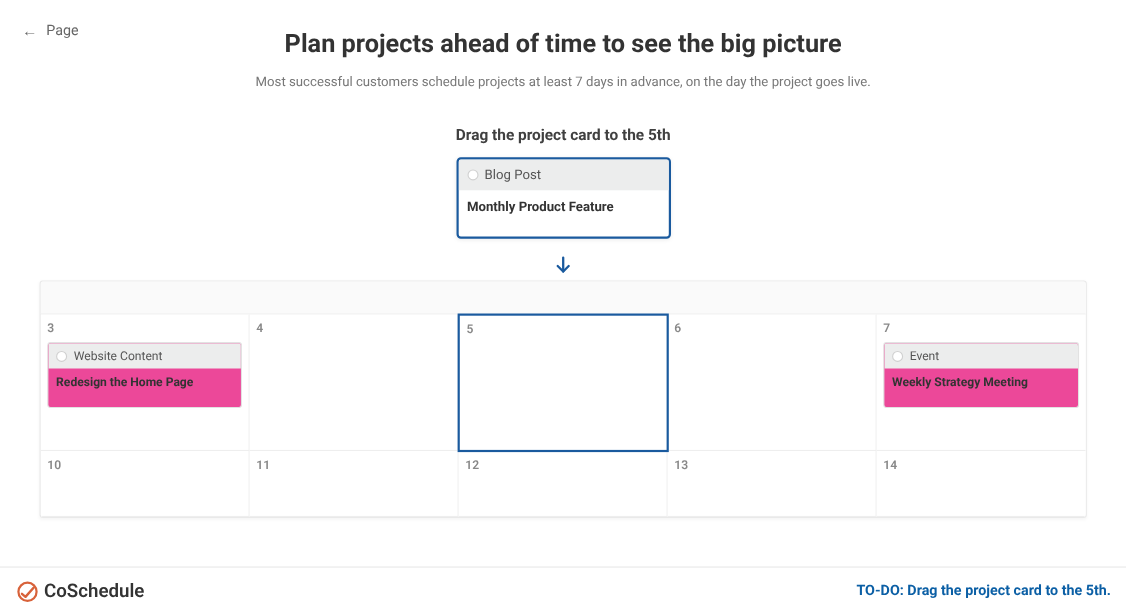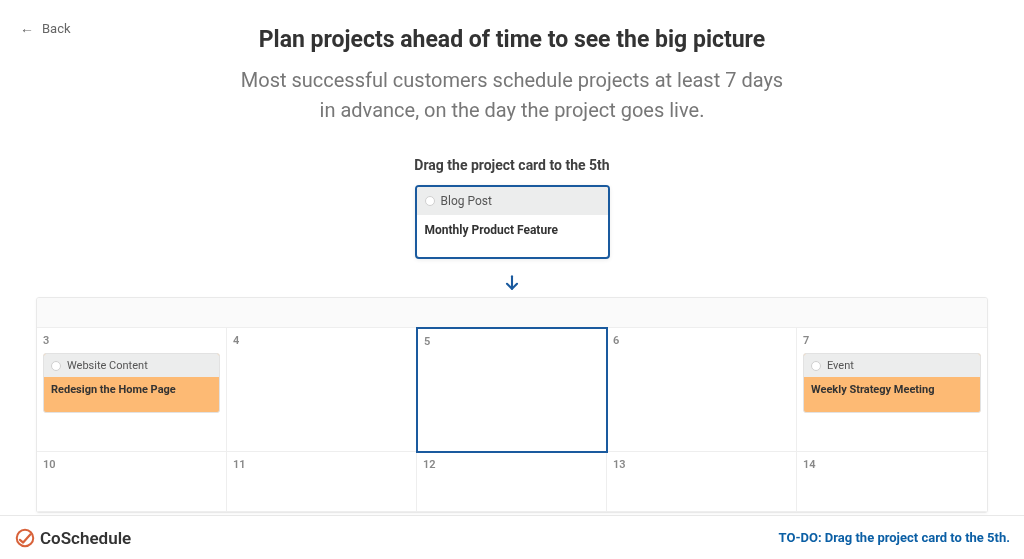--- a/index.html
+++ b/index.html
@@ -33,21 +33,21 @@
       text-align: center;
       padding-top: 26px;
     }
     .title {
       font-size: 23px;
       font-weight: 700;
       color: #333333;
       margin-bottom: 12px;
     }
     .subtitle {
-      font-size: 20px;
+      font-size: 12px;
       color: #777;
       max-width: 560px;
       margin: 0 auto;
       line-height: 1.5;
     }
     .instruction {
       text-align: center;
       margin-top: 32px;
       font-size: 14px;
       font-weight: 700;
@@ -140,21 +140,21 @@
     .day-num {
       font-size: 11px;
       color: #888;
       font-weight: 600;
     }
     .cell-card {
       margin-top: 6px;
       border: 1px solid #e2e2e2;
       border-radius: 3px;
       overflow: hidden;
-      background: #fdba74;
+      background: #ec4899;
     }
     .cell-card .card-header {
       padding: 5px 7px;
       font-size: 11px;
     }
     .cell-card .card-body {
       padding: 6px 7px 16px 7px;
       font-size: 11px;
     }
     .footer {
@@ -188,21 +188,21 @@
       font-weight: 700;
       color: #0b5fa5;
       text-align: center;
     }
   </style>
 </head>
 <body>
 
 <div class="back-link">
   <span class="back-arrow">←</span>
-  <span>Back</span>
+  <span>Page</span>
 </div>
 
 <div class="header">
   <h1 class="title">Plan projects ahead of time to see the big picture</h1>
   <p class="subtitle">Most successful customers schedule projects at least 7 days in advance, on the day the project goes live.</p>
 </div>
 
 <div class="instruction">Drag the project card to the 5th</div>
 
 <div class="drag-card-wrap">

